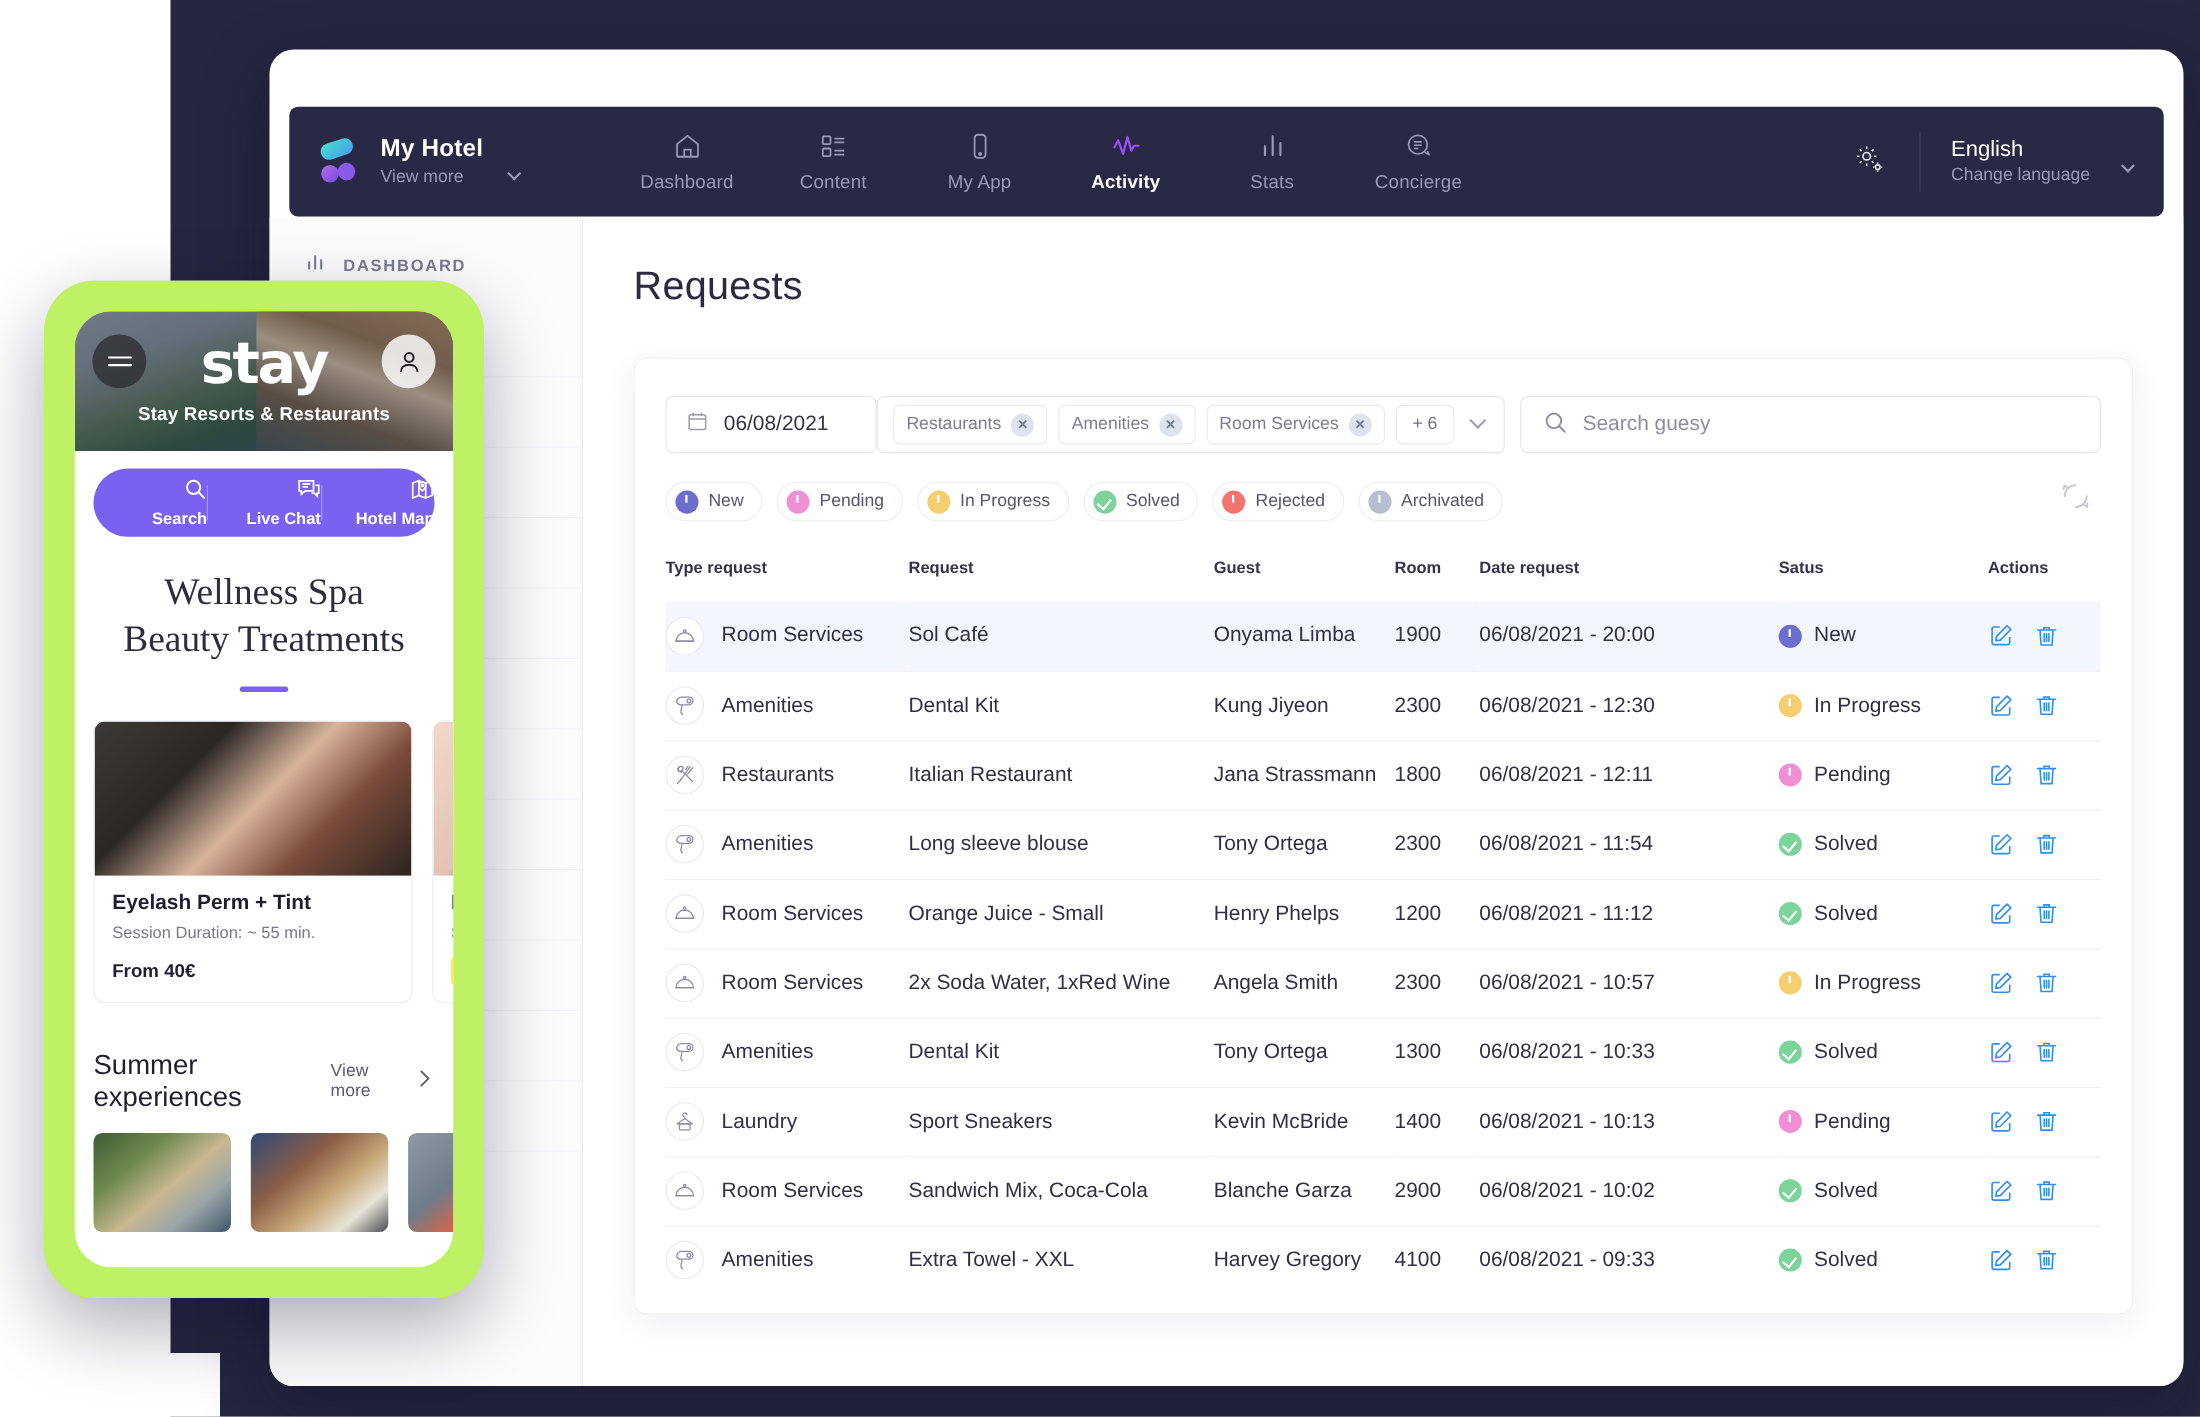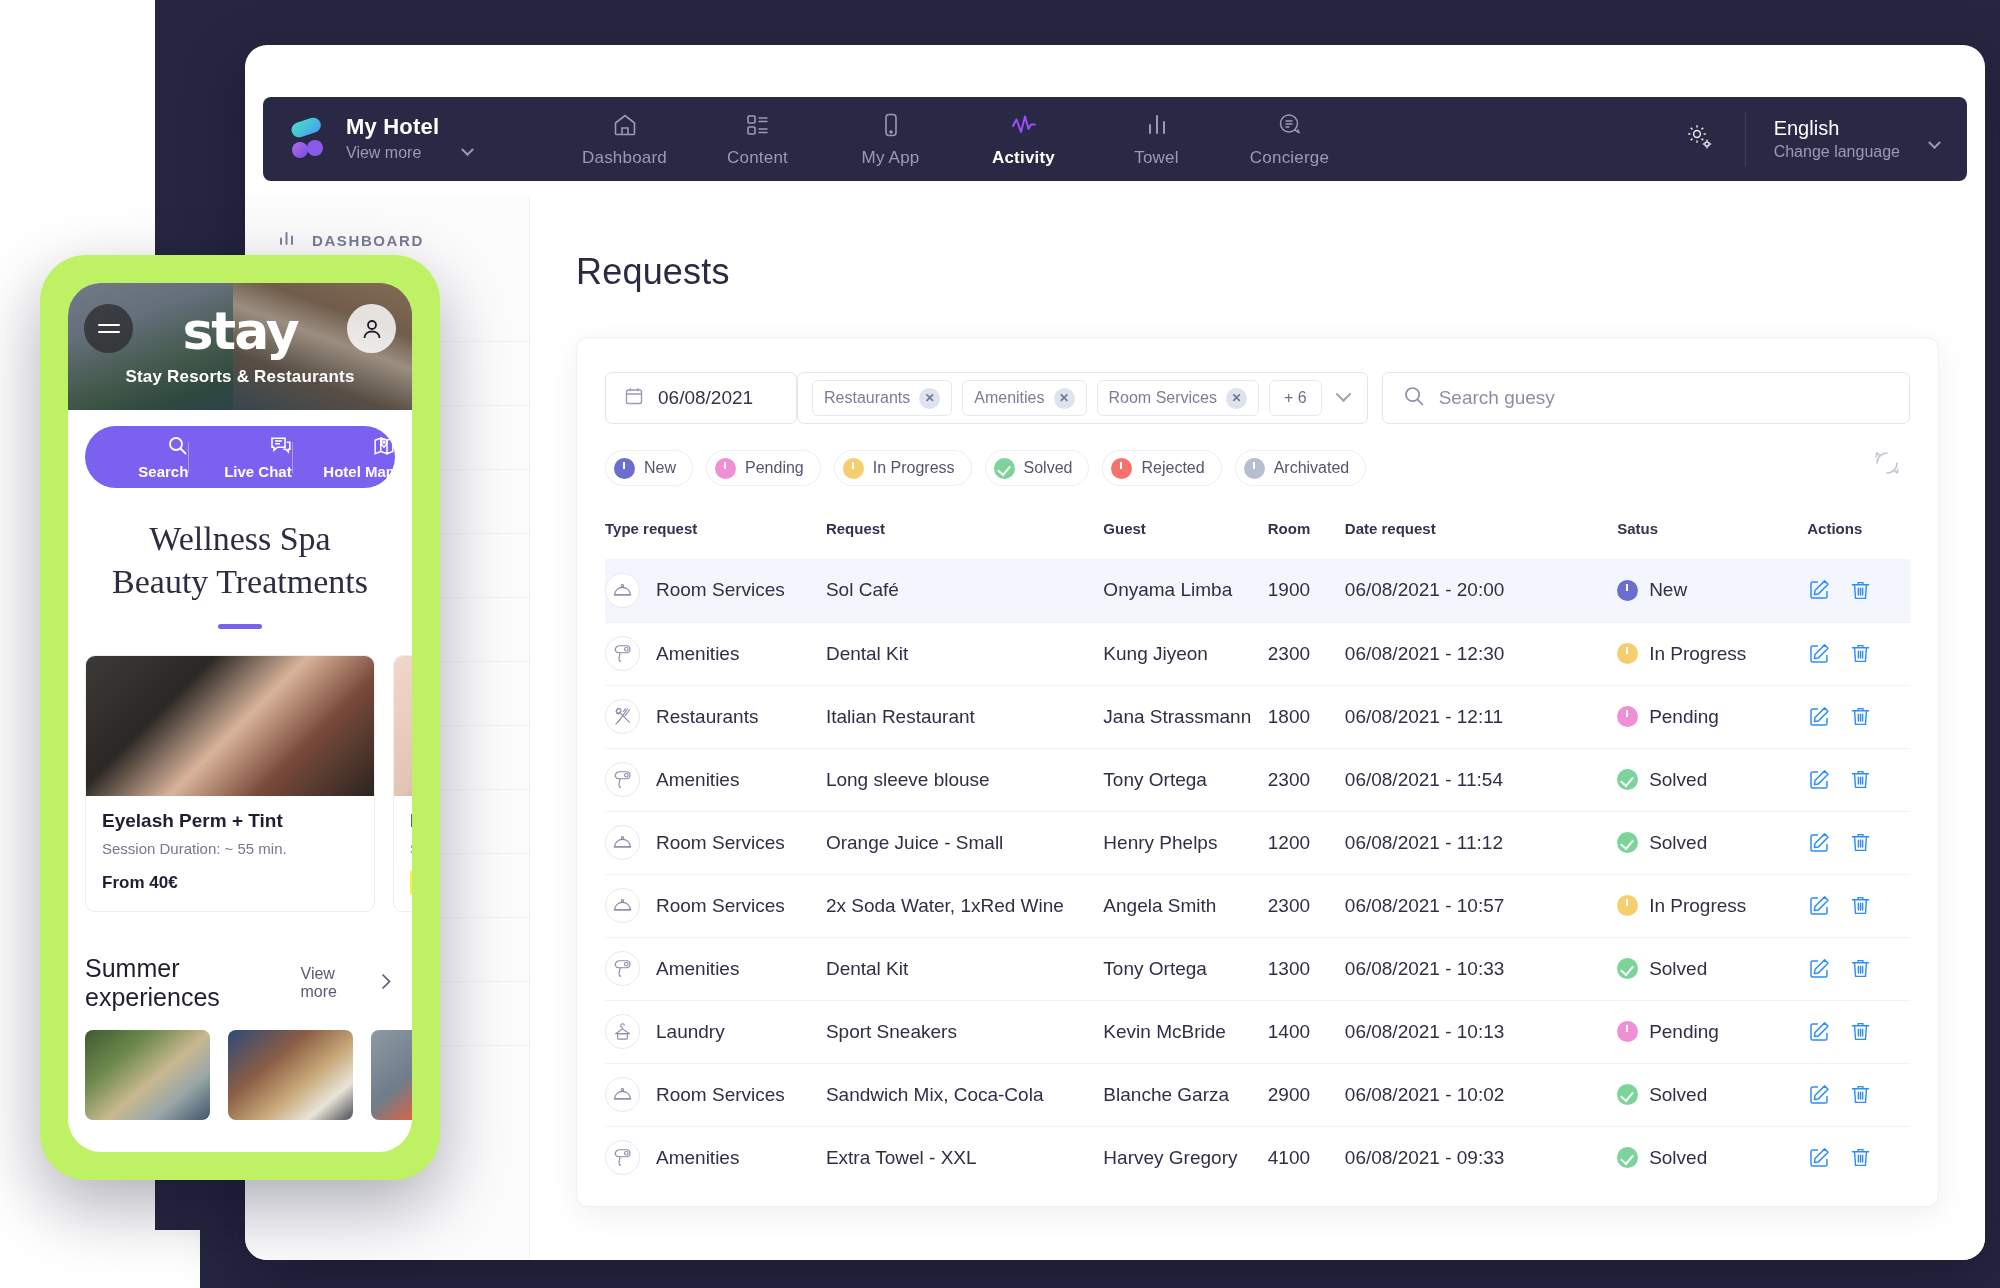--- a/index.html
+++ b/index.html
@@ -36,21 +36,21 @@
     background: #ffffff;
     border-radius: 22px;
     box-shadow: 0 22px 60px rgba(10,10,30,.35);
     overflow: hidden;
   }
 
   
   .app-header {
     position: absolute;
     left: 18px; top: 52px;
-    width: 1704px; height: 84px;
+    width: 1704px; height: 100px;
     background: #292945;
     border-radius: 8px;
     display: flex;
     align-items: center;
   }
   .brand {
     display: flex; align-items: center;
     padding-left: 26px;
     width: 295px;
   }
@@ -116,21 +116,20 @@
   .content {
     position: absolute;
     left: 285px; top: 152px;
     right: 0; bottom: 0;
     background: #ffffff;
     padding: 42px 46px 0 46px;
   }
   .page-title {
     font-size: 36px; color: #2a2a40; font-weight: normal;
     letter-spacing: .2px;
-    margin-top: 12px;
   }
 
   .panel {
     margin-top: 44px;
     background: #ffffff;
     border: 1px solid #f0f0f5;
     border-radius: 12px;
     box-shadow: 0 8px 30px rgba(40,40,80,.07);
     padding: 34px 28px 50px 28px;
     height: 870px;
@@ -438,21 +437,21 @@
           </svg>
         </span>
         <span class="nav-label">Activity</span>
       </div>
       <div class="nav-item">
         <span class="nav-ico">
           <svg width="26" height="26" viewBox="0 0 26 26" stroke="#9a9ab4" stroke-width="2" stroke-linecap="round">
             <path d="M6 21V13M13 21V4M20 21V10"></path>
           </svg>
         </span>
-        <span class="nav-label">Towel</span>
+        <span class="nav-label">Stats</span>
       </div>
       <div class="nav-item">
         <span class="nav-ico">
           <svg width="26" height="26" viewBox="0 0 26 26" fill="none" stroke="#9a9ab4" stroke-width="1.5">
             <circle cx="12" cy="11.5" r="8.5"></circle>
             <path d="M8.5 9h7M8.5 12h7M8.5 15h4"></path>
             <path d="M17.5 17.5c2 2 3.5 3 5 3.3-1.3-1-1.7-2.3-1.6-3.6"></path>
           </svg>
         </span>
         <span class="nav-label">Concierge</span>

